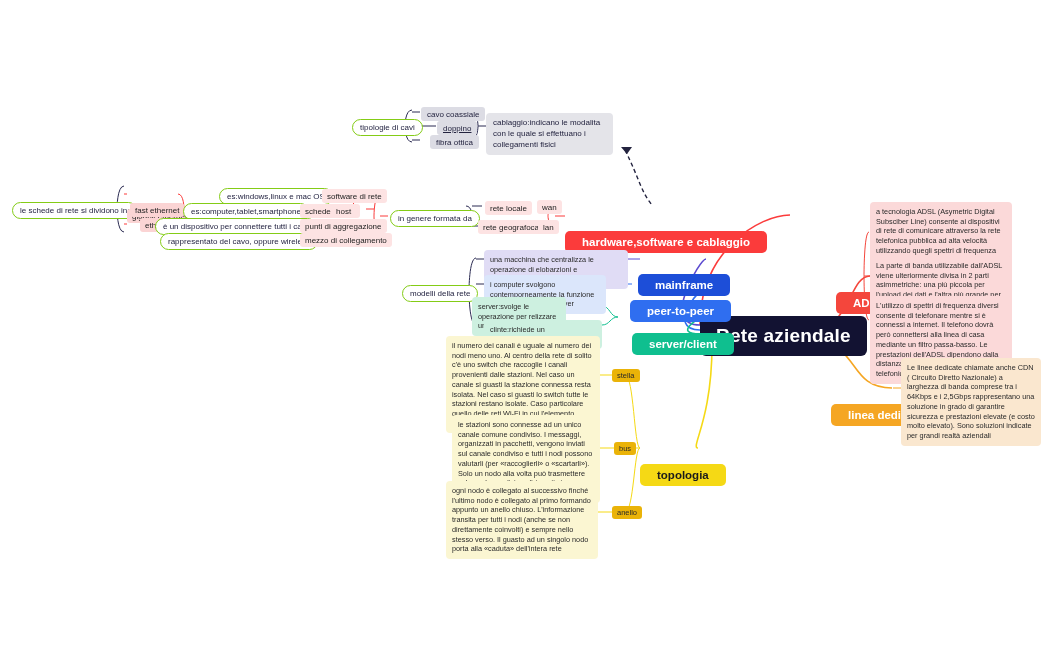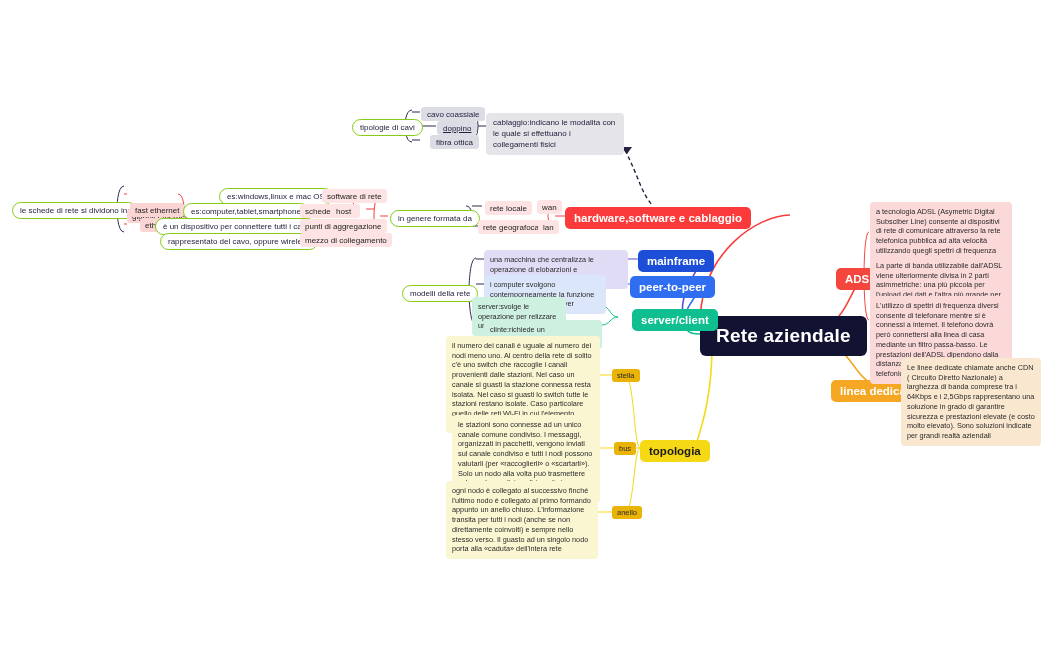--- a/index.html
+++ b/index.html
@@ -15,21 +15,21 @@
   
   .root{
     background:#121232;color:#ffffff;border-radius:6px;
     font-size:19px;font-weight:bold;letter-spacing:.2px;
     padding:9px 16px;white-space:nowrap;
   }
 
   
   .chip{
     border-radius:5px;color:#ffffff;font-weight:bold;font-size:11.5px;
-    padding:5px 9px;white-space:nowrap;text-align:center;
+    padding:5px 17px;white-space:nowrap;text-align:center;margin-top:24px;
   }
   .chip.red{background:#fb3b3b;}
   .chip.adsl{background:#f4463c;}
   .chip.orange{background:#f5a623;color:#ffffff;}
   .chip.yellow{background:#f5d915;color:#1b1b1b;}
   .chip.purple{background:#1d4ed8;}
   .chip.blue{background:#2f6ef0;}
   .chip.green{background:#0fbf8f;}
 
   
@@ -198,21 +198,21 @@
   <div class="node pill pinklite" style="left:485px;top:201px;">rete locale</div>
   <div class="node pill pinklite" style="left:478px;top:220px;">rete geografoca</div>
 
   <div class="node pill pinklite" style="left:537px;top:200px;">wan</div>
   <div class="node pill pinklite" style="left:538px;top:220px;">lan</div>
 
   <div class="node obox" style="left:352px;top:119px;">tipologie di cavi</div>
   <div class="node grey-pill" style="left:421px;top:107px;">cavo coassiale</div>
   <div class="node grey-pill" style="left:437px;top:121px;text-decoration:underline;">doppino</div>
   <div class="node grey-pill" style="left:430px;top:135px;">fibra ottica</div>
-  <div class="node grey-note" style="left:486px;top:113px;width:138px;">cablaggio:indicano le modalita con le quale si effettuano i collegamenti fisici</div>
+  <div class="node grey-note" style="left:486px;top:113px;width:127px;">cablaggio:indicano le modalita con le quale si effettuano i collegamenti fisici</div>
 
   <div class="node obox" style="left:402px;top:285px;">modelli della rete</div>
   <div class="node note lavender" style="left:484px;top:250px;width:144px;">una macchina che centralizza le operazione di elobarzioni e memorizzazione</div>
   <div class="node note bluelite" style="left:484px;top:275px;width:122px;">i computer svolgono contemporneamente la funzione sia di cliente che di server</div>
   <div class="node note greenlite" style="left:472px;top:297px;width:94px;">server:svolge le operazione per relizzare un servezio</div>
   <div class="node note greenlite" style="left:484px;top:320px;width:118px;">clinte:richiede un servezio,inviandi la richiesta</div>
 
   <div class="node note yellowlite" style="left:446px;top:336px;width:154px;">il numero dei canali è uguale al numero dei nodi meno uno. Al centro della rete di solito c'è uno switch che raccoglie i canali provenienti dalle stazioni. Nel caso un canale si guasti la stazione connessa resta isolata. Nel caso si guasti lo switch tutte le stazioni restano isolate. Caso particolare quello delle reti Wi-Fi in cui l'elemento accentratore è l'Access Point</div>
   <div class="node note yellowlite" style="left:452px;top:415px;width:148px;">le stazioni sono connesse ad un unico canale comune condiviso. I messaggi, organizzati in pacchetti, vengono inviati sul canale condiviso e tutti i nodi possono valutarli (per «raccoglierli» o «scartarli»). Solo un nodo alla volta può trasmettere sul canale condiviso altrimenti si genera collisione</div>
   <div class="node note yellowlite" style="left:446px;top:481px;width:152px;">ogni nodo è collegato al successivo finché l'ultimo nodo è collegato al primo formando appunto un anello chiuso. L'informazione transita per tutti i nodi (anche se non direttamente coinvolti) e sempre nello stesso verso. Il guasto ad un singolo nodo porta alla «caduta» dell'intera rete</div>

